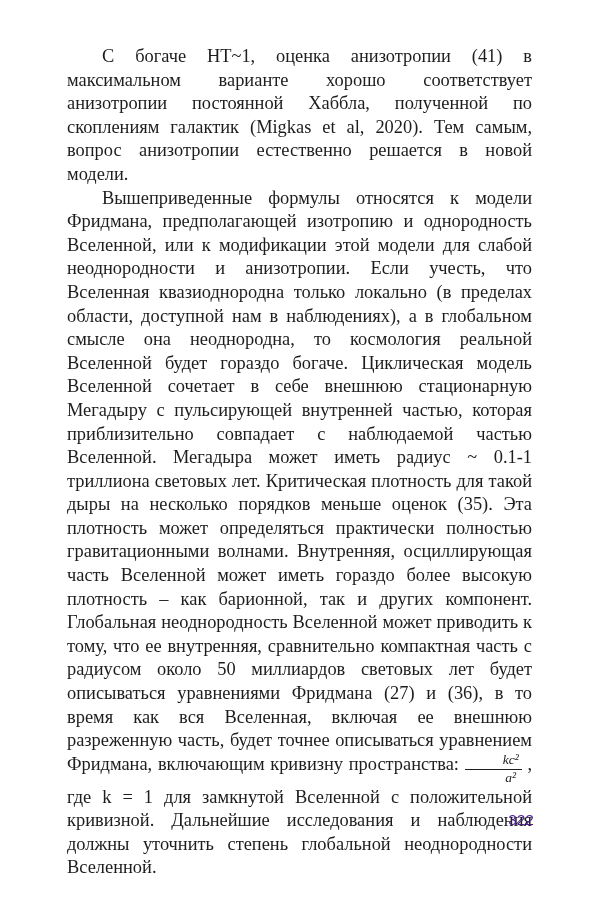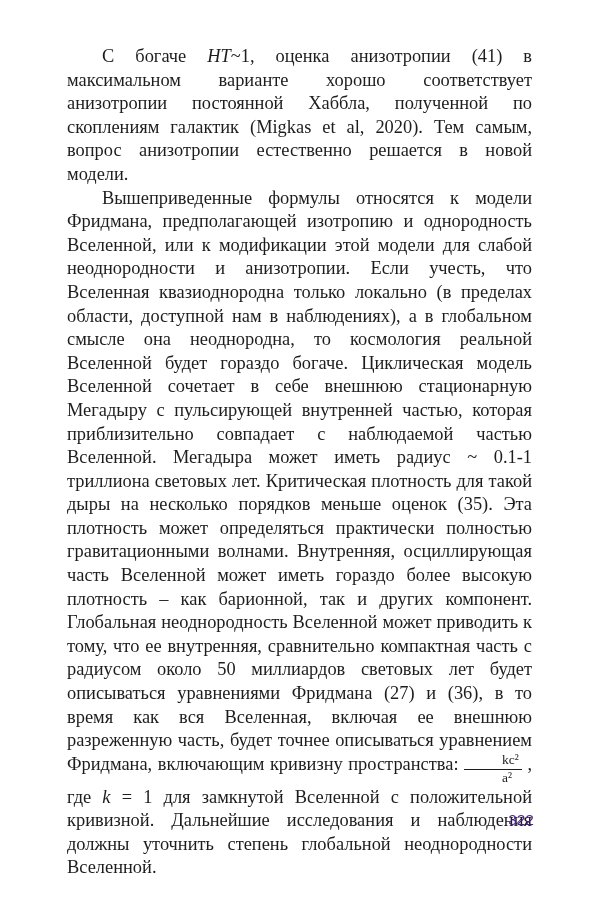--- a/index.html
+++ b/index.html
@@ -21,26 +21,27 @@
     font-family: "Liberation Serif", serif;
     font-size: 18.4px;
     line-height: 23.6px;
   }
   p.para {
     margin: 0;
     text-align: justify;
     text-indent: 35px;
   }
   .math-i {
-    font-style: italic;
   }
   
   .ifrac {
     display: inline-block;
     vertical-align: -0.85em;
+    text-align: center;
+    font-style: italic;
     font-size: 13.5px;
     line-height: 1.1;
   }
   .ifrac .num { display: block; padding: 0 3px 1px 3px; }
   .ifrac .den { display: block; border-top: 1.4px solid #1d1d1d; padding: 1px 3px 0 3px; }
   
   h2.heading {
     position: relative;
     margin: 14px 0 0 0;
     padding-left: 48px;

